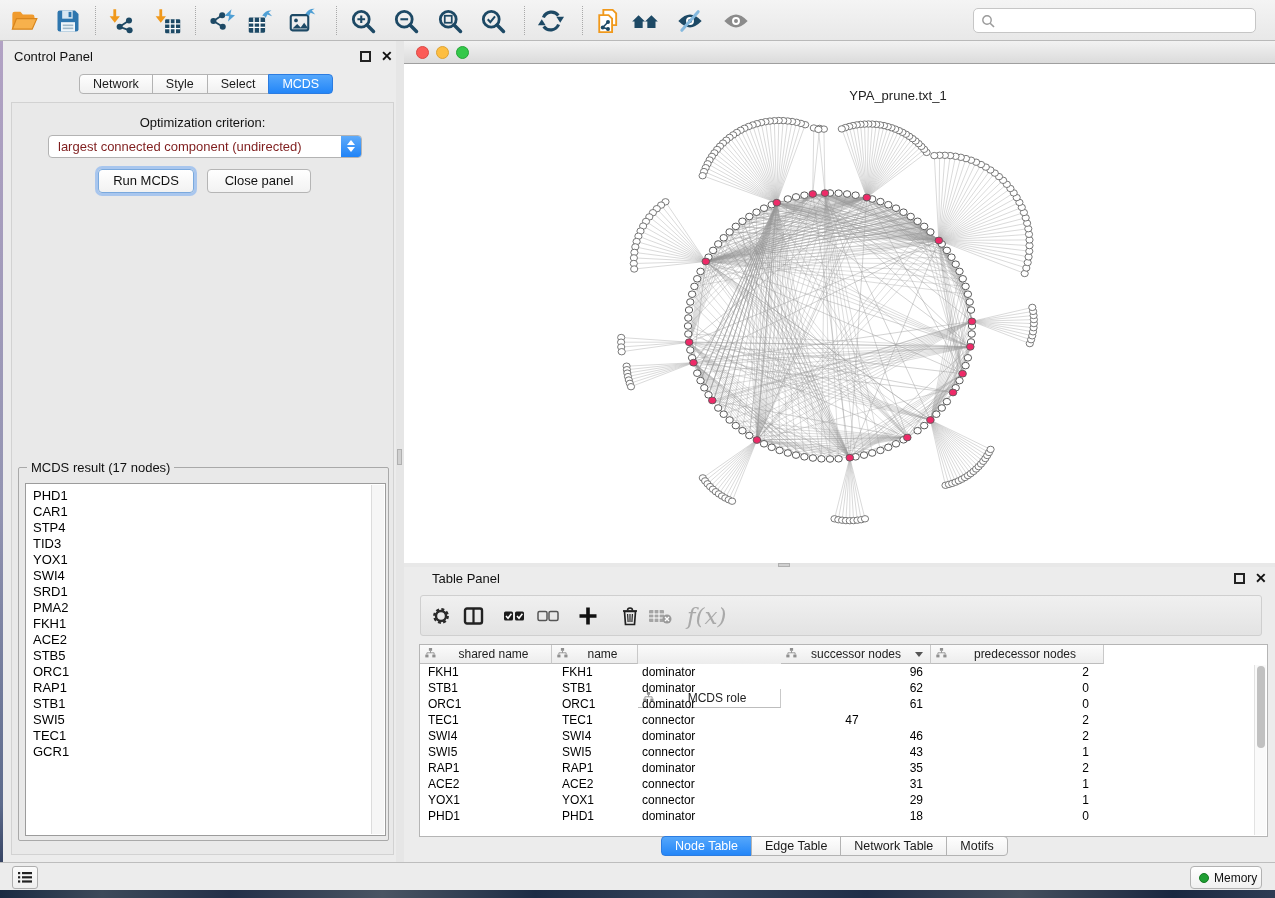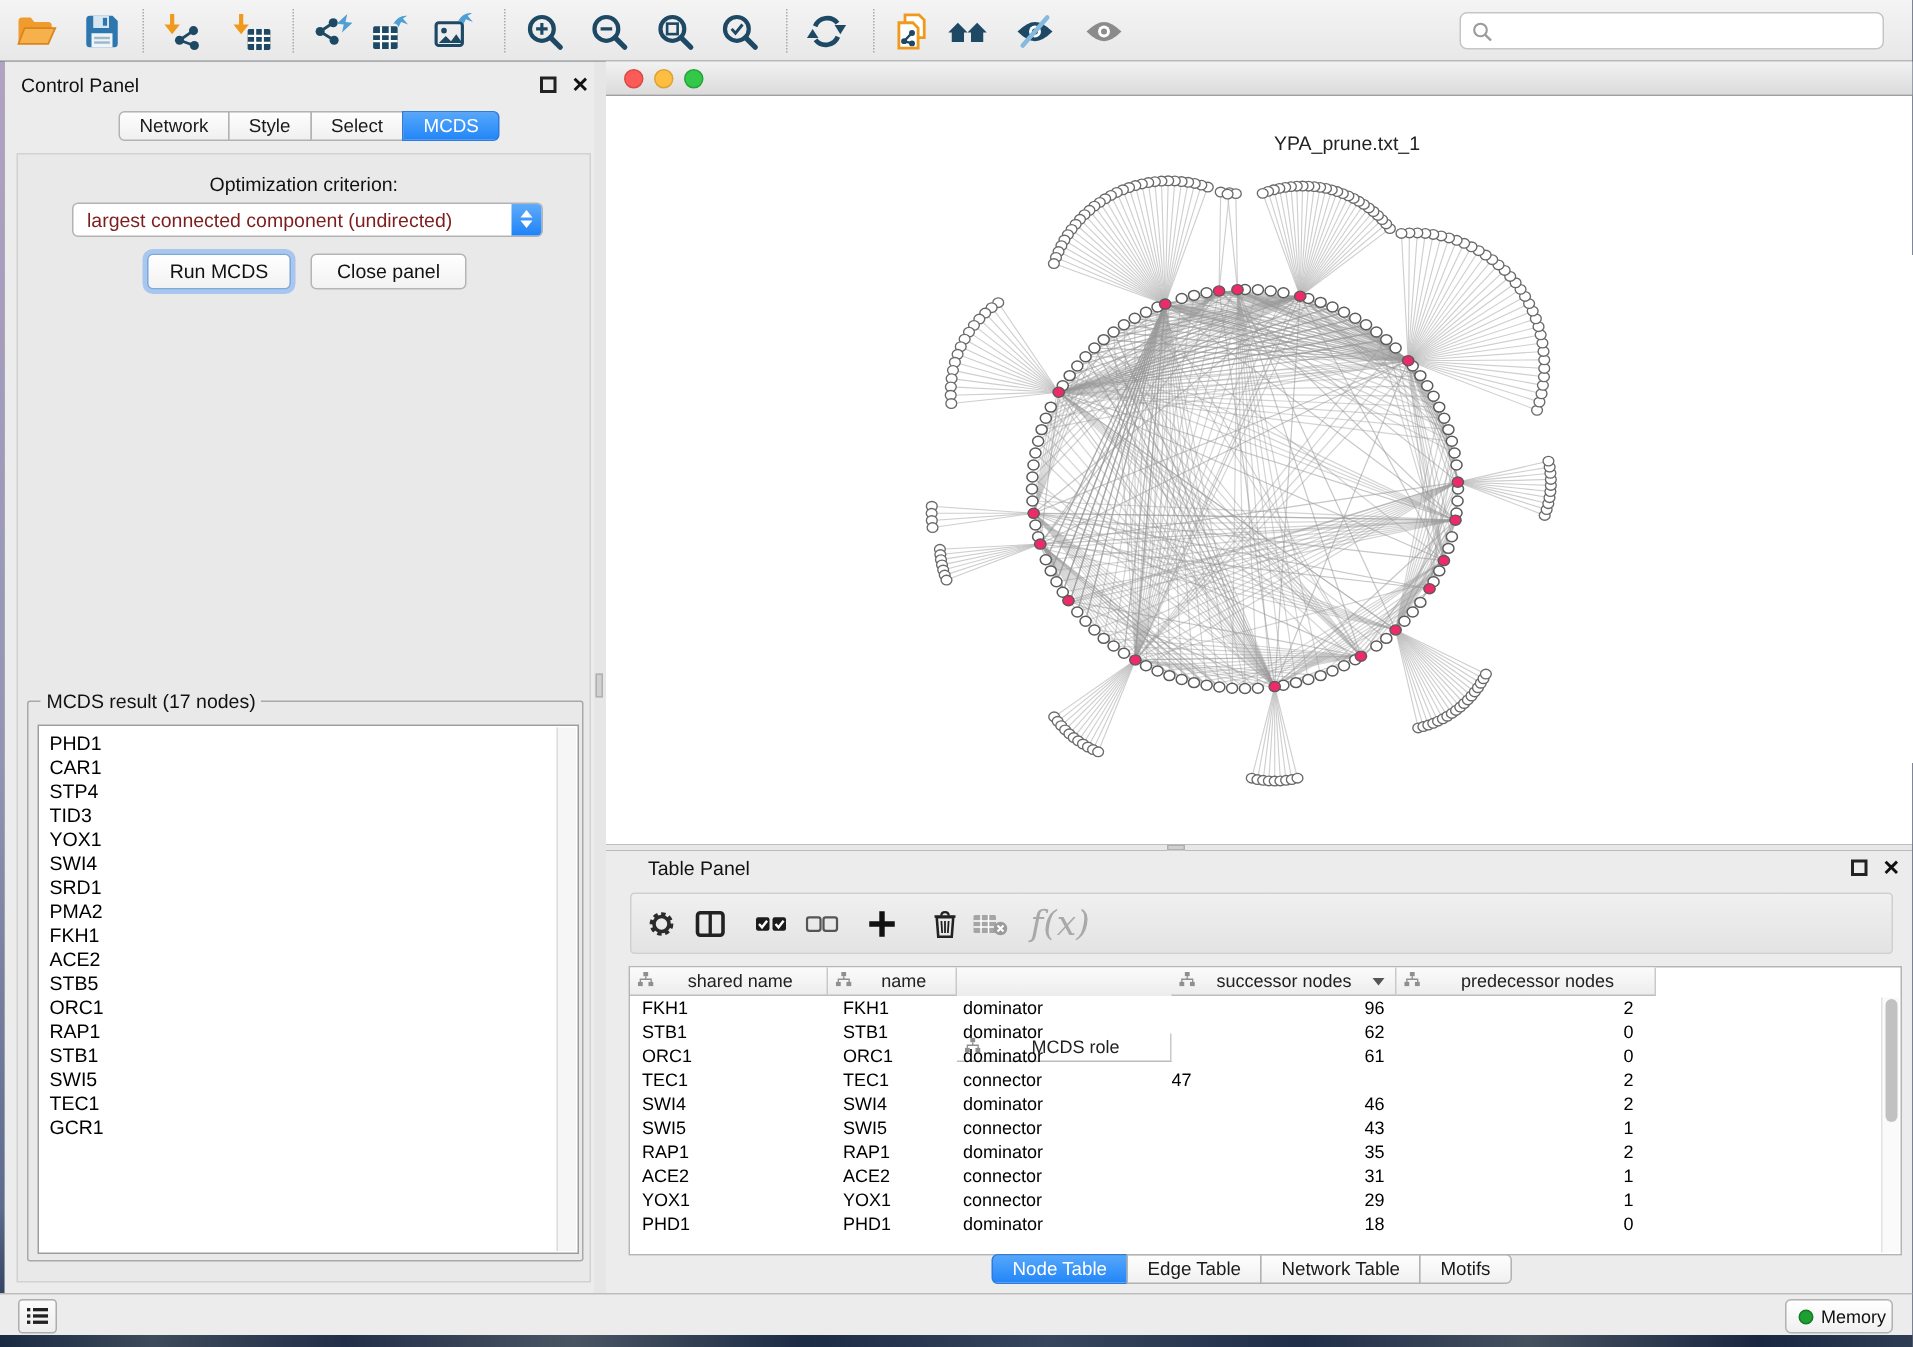--- a/index.html
+++ b/index.html
@@ -1334,21 +1334,21 @@
             <div class="td" style="width: 132px; padding-left: 8px;">ORC1</div>
             <div class="td" style="width: 86px; padding-left: 10px;">ORC1</div>
             <div class="td" style="width: 143px; padding-left: 4px;">dominator</div>
             <div class="td" style="width: 150px; text-align: right; padding-right: 8px;">61</div>
             <div class="td" style="width: 173px; text-align: right; padding-right: 15px;">0</div>
           </div>
           <div class="trow">
             <div class="td" style="width: 132px; padding-left: 8px;">TEC1</div>
             <div class="td" style="width: 86px; padding-left: 10px;">TEC1</div>
             <div class="td" style="width: 143px; padding-left: 4px;">connector</div>
-            <div class="td" style="width: 150px; text-align: left; padding-right: 8px;">47</div>
+            <div class="td" style="width: 150px; text-align: center; padding-right: 8px;">47</div>
             <div class="td" style="width: 173px; text-align: right; padding-right: 15px;">2</div>
           </div>
           <div class="trow">
             <div class="td" style="width: 132px; padding-left: 8px;">SWI4</div>
             <div class="td" style="width: 86px; padding-left: 10px;">SWI4</div>
             <div class="td" style="width: 143px; padding-left: 4px;">dominator</div>
             <div class="td" style="width: 150px; text-align: right; padding-right: 8px;">46</div>
             <div class="td" style="width: 173px; text-align: right; padding-right: 15px;">2</div>
           </div>
           <div class="trow">

